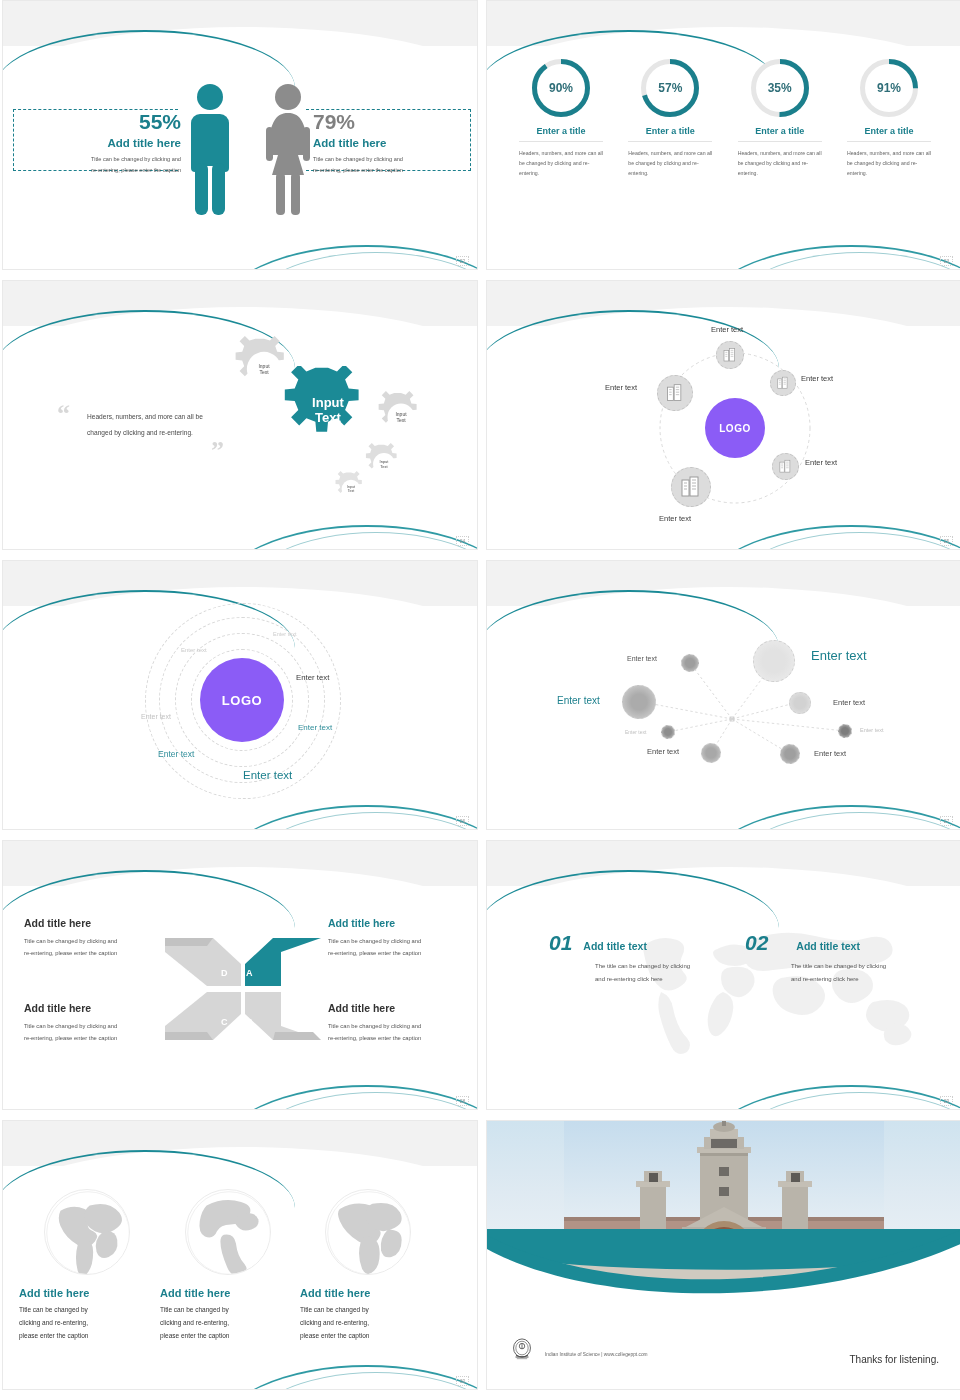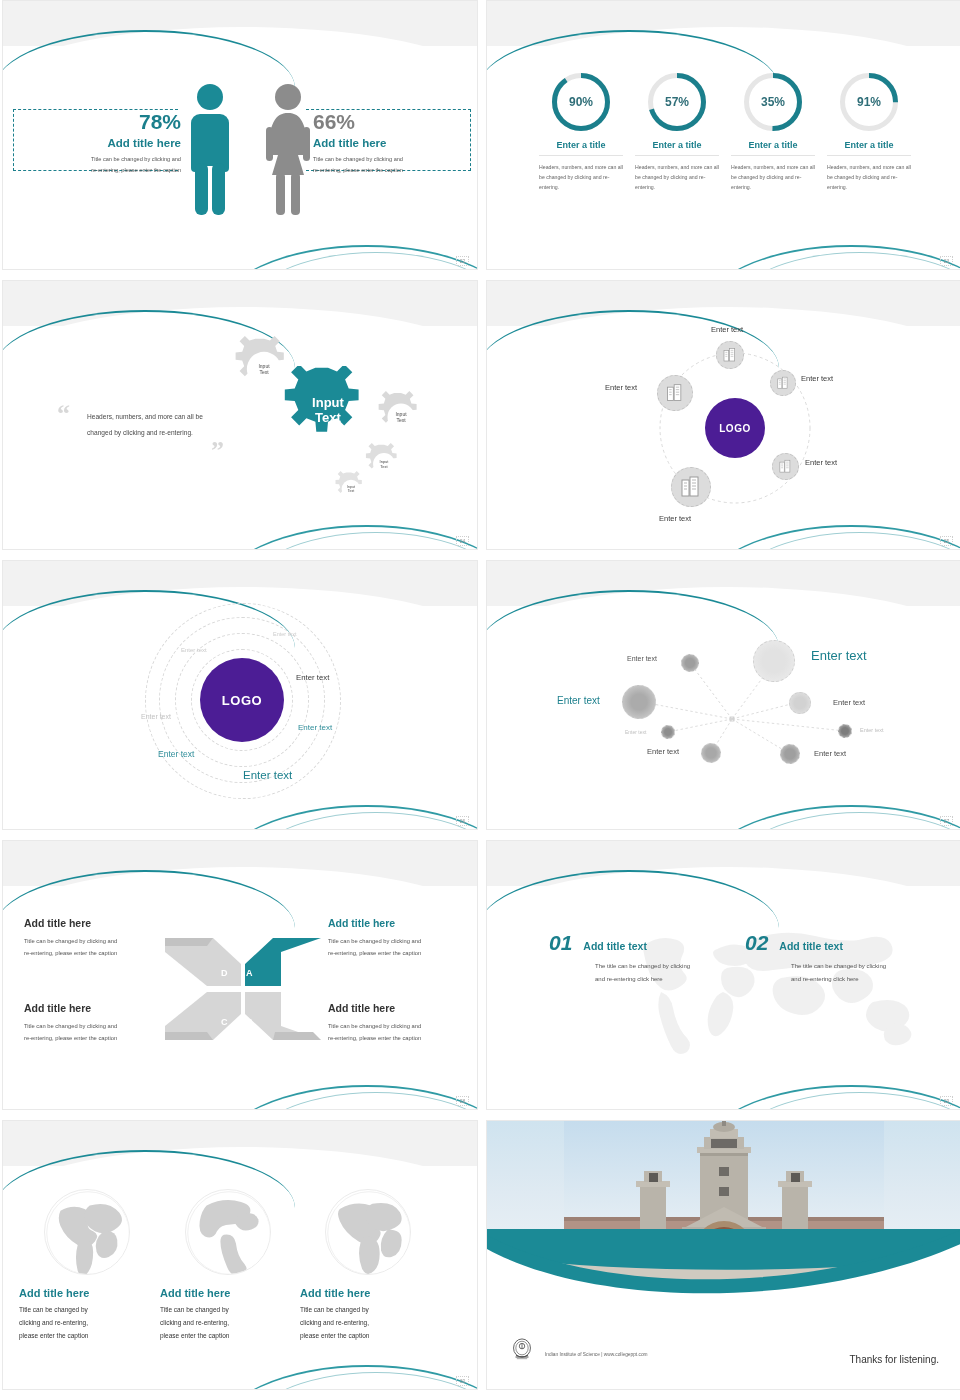--- a/index.html
+++ b/index.html
@@ -86,22 +86,22 @@
   .s1-ttl   { font-size: 11.5px; font-weight: bold; color:#1b7f8c; margin-top:5px; }
   .s1-desc  { font-size: 5.6px; color:#555; line-height: 1.9; margin-top: 5px; }
   .dashbox-l{ position:absolute; left: 10px; top: 108px; width: 165px; height: 62px;
               border:1px dashed #1b7f8c; border-right:none;}
   .dashbox-r{ position:absolute; left: 303px; top: 108px; width: 165px; height: 62px;
               border:1px dashed #1b7f8c; border-left:none;}
   .figure   { position: absolute; top: 78px; }
   .fig-head { border-radius: 50%; }
 
   
-  .donut-row { position:absolute; left: 26px; top: 70px; width: 424px;
-               display:flex; justify-content: center; }
+  .donut-row { position:absolute; left: 26px; top: 56px; width: 424px;
+               display:flex; justify-content: space-between; }
   .donut-col { width: 96px; text-align:center; }
   .donut { width: 62px; height: 62px; margin: 0 auto; position: relative; }
   .donut .hole {
     position:absolute; left:7px; top:7px; width:48px; height:48px;
     background:#fff; border-radius:50%;
     display:flex; align-items:center; justify-content:center;
     font-size: 12px; font-weight: bold; color:#2f6e78;
   }
   .donut-title { margin-top: 7px; font-size: 9px; font-weight:bold; color:#1b7f8c; }
   .donut-rule  { height:1px; background:#e3e3e3; margin: 5px 6px 6px; }
@@ -111,21 +111,21 @@
   .quote-mark { position:absolute; font-size: 26px; color:#d8d8d8; font-family:"Liberation Serif",serif; font-weight:bold;}
   .s3-text { position:absolute; left: 84px; top: 128px; width: 135px;
              font-size: 6.6px; color:#4a4a4a; line-height: 2.5; }
   .gear { position:absolute; }
   .gear-label { position:absolute; left:0; top:0; width:100%; height:100%;
                 display:flex; flex-direction:column; align-items:center; justify-content:center;
                 font-size: 5px; color:#4a4a4a; line-height:1.25; text-align:center;}
   .gear-label.big { font-size: 13px; font-weight:bold; color:#fff; line-height:1.15;}
 
   
-  .hub-logo { position:absolute; border-radius:50%; background:#4c1d95; color:#fff;
+  .hub-logo { position:absolute; border-radius:50%; background:#8b5cf6; color:#fff;
               display:flex; align-items:center; justify-content:center;
               font-size: 10px; font-weight:bold; letter-spacing: .5px;}
   .node { position:absolute; border-radius:50%; background:#dcdcdc;
           border:1px dashed #c2c2c2;
           display:flex; align-items:center; justify-content:center; }
   .node-lbl { position:absolute; font-size: 7.5px; color:#3a3a3a; white-space:nowrap;}
 
   
   .ring { position:absolute; border-radius:50%; border:1px dashed #d8d8d8; }
 
@@ -202,28 +202,28 @@
       <svg class="figure" style="left:256px;" width="58" height="140" viewBox="0 0 58 140">
         <circle class="fig-head" cx="29" cy="18" r="13" fill="#8c8c8c"></circle>
         <path d="M29 34 C16 34 11 44 7 76 L19 76 L13 96 L45 96 L39 76 L51 76 C47 44 42 34 29 34 Z" fill="#8c8c8c"></path>
         <rect x="7" y="48" width="7" height="34" rx="3.5" fill="#8c8c8c"></rect>
         <rect x="44" y="48" width="7" height="34" rx="3.5" fill="#8c8c8c"></rect>
         <rect x="17" y="94" width="9" height="42" rx="4" fill="#8c8c8c"></rect>
         <rect x="32" y="94" width="9" height="42" rx="4" fill="#8c8c8c"></rect>
       </svg>
 
       <div class="s1-left">
-        <div class="pct teal">78%</div>
+        <div class="pct teal">55%</div>
         <div class="s1-ttl">Add title here</div>
         <div class="s1-desc">Title can be changed by clicking and</div>
         <div class="s1-desc" style="margin-top:0">re-entering, please enter the caption</div>
       </div>
 
       <div class="s1-right">
-        <div class="pct grey">66%</div>
+        <div class="pct grey">79%</div>
         <div class="s1-ttl">Add title here</div>
         <div class="s1-desc">Title can be changed by clicking and</div>
         <div class="s1-desc" style="margin-top:0">re-entering, please enter the caption</div>
       </div>
     </div>
     <div class="pagenum">22</div>
   </div>
 
   <div class="slide">
     <div class="hdr"></div>
@@ -640,21 +640,21 @@
       <div style="position:absolute; left:62px; top:90px;">
         <div style="display:flex; align-items:baseline; gap:11px;">
           <div class="num-big">01</div>
           <div class="s8-ttl">Add title text</div>
         </div>
         <div class="s8-desc" style="margin-left:46px">The title can be changed by clicking</div>
         <div class="s8-desc" style="margin-left:46px; margin-top:0">and re-entering click here</div>
       </div>
 
       <div style="position:absolute; left:258px; top:90px;">
-        <div style="display:flex; align-items:baseline; gap:11px;">
+        <div style="display:flex; align-items:baseline; gap:28px;">
           <div class="num-big">02</div>
           <div class="s8-ttl">Add title text</div>
         </div>
         <div class="s8-desc" style="margin-left:46px">The title can be changed by clicking</div>
         <div class="s8-desc" style="margin-left:46px; margin-top:0">and re-entering click here</div>
       </div>
     </div>
     <div class="pagenum">29</div>
   </div>
 

